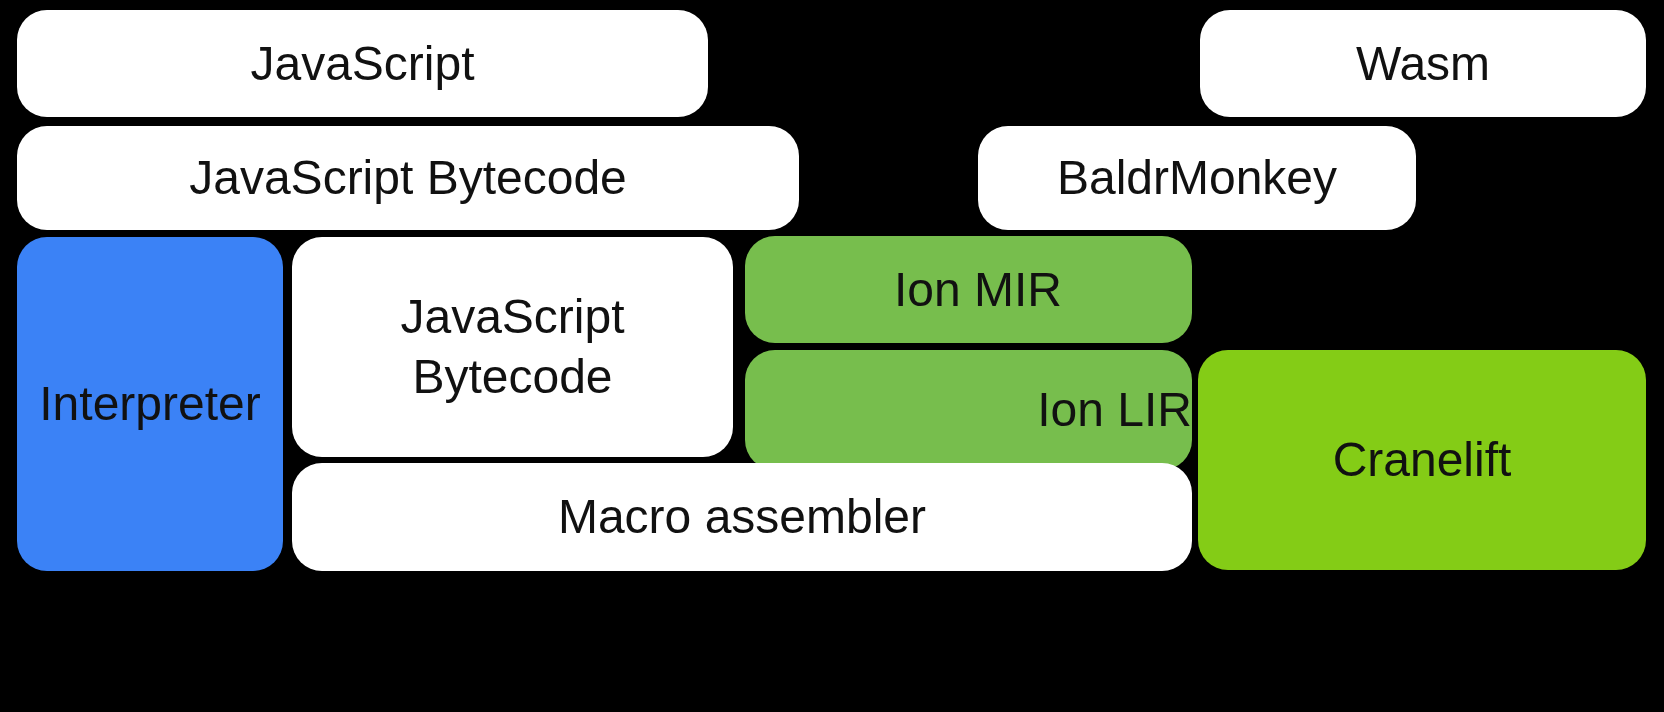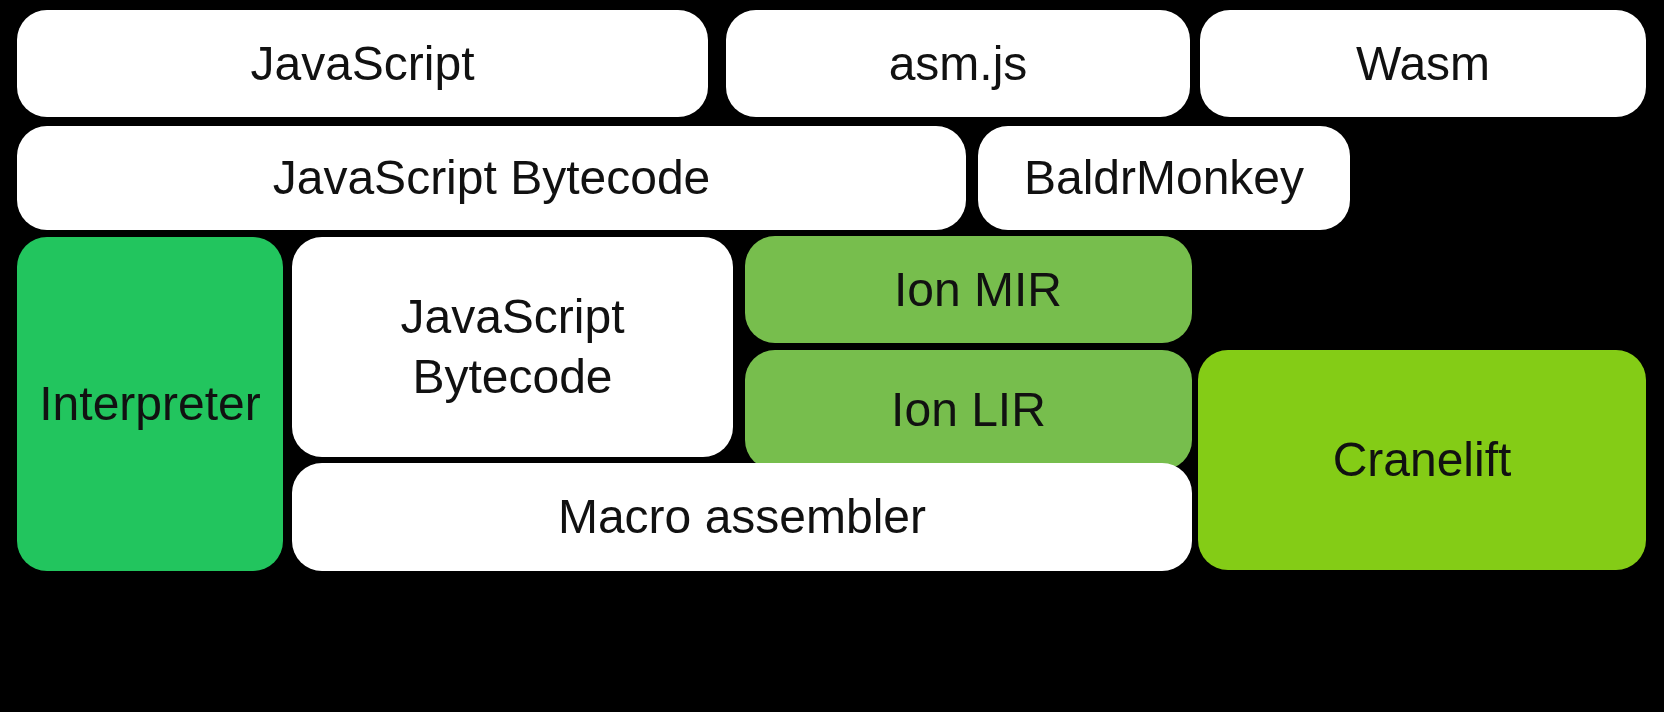--- a/index.html
+++ b/index.html
@@ -22,58 +22,55 @@
     display: flex;
     align-items: center;
     justify-content: center;
     text-align: center;
     color: #111111;
     font-size: 48px;
     line-height: 1.25;
     box-sizing: border-box;
   }
   .white { background: #ffffff; }
-  .gray  { background: #22c55e; }
+  .gray  { background: #3b82f6; }
   .green { background: #77be4d; }
   .pink  { background: #84cc16; }
 
   
   #box-javascript { left: 17px;   top: 10px;  width: 691px;  height: 107px; }
   #box-asmjs      { left: 726px;  top: 10px;  width: 464px;  height: 107px; }
   #box-wasm       { left: 1200px; top: 10px;  width: 446px;  height: 107px; text-align: right; }
 
   
-  #box-bytecode    { left: 17px;  top: 126px; width: 949px;  height: 104px; }
-  #box-baldrmonkey { left: 978px; top: 126px; width: 372px;  height: 104px; }
+  #box-bytecode    { left: 17px;  top: 126px; width: 782px;  height: 104px; }
+  #box-baldrmonkey { left: 978px; top: 126px; width: 438px;  height: 104px; }
 
   
   #box-interpreter { left: 17px;   top: 237px; width: 266px; height: 334px; }
   #box-baseline    { left: 292px;  top: 237px; width: 441px; height: 220px; }
   #box-ion-mir     { left: 745px;  top: 236px; width: 447px; height: 107px; padding-left: 19px; }
-  #box-ion-lir     { left: 745px;  top: 350px; width: 447px; height: 120px; }
+  #box-ion-lir     { left: 745px;  top: 350px; width: 447px; height: 120px; justify-content: flex-end; }
   #box-cranelift   { left: 1198px; top: 350px; width: 448px; height: 220px; }
   #box-macro       { left: 292px;  top: 463px; width: 900px; height: 108px; text-align: right; }
 
   
   #box-native { left: 292px; top: 577px; width: 1354px; height: 107px; }
 
   .two-line span { display: block; }
 </style>
 </head>
 <body>
 
 <div id="canvas">
 
   <div class="box white" id="box-javascript">
     <span>JavaScript</span>
   </div>
 
-  <div class="box white" id="box-asmjs">
-    <span>asm.js</span>
-  </div>
 
   <div class="box white" id="box-wasm">
     <span>Wasm</span>
   </div>
 
   <div class="box white" id="box-bytecode">
     <span>JavaScript Bytecode</span>
   </div>
 
   <div class="box white" id="box-baldrmonkey">

